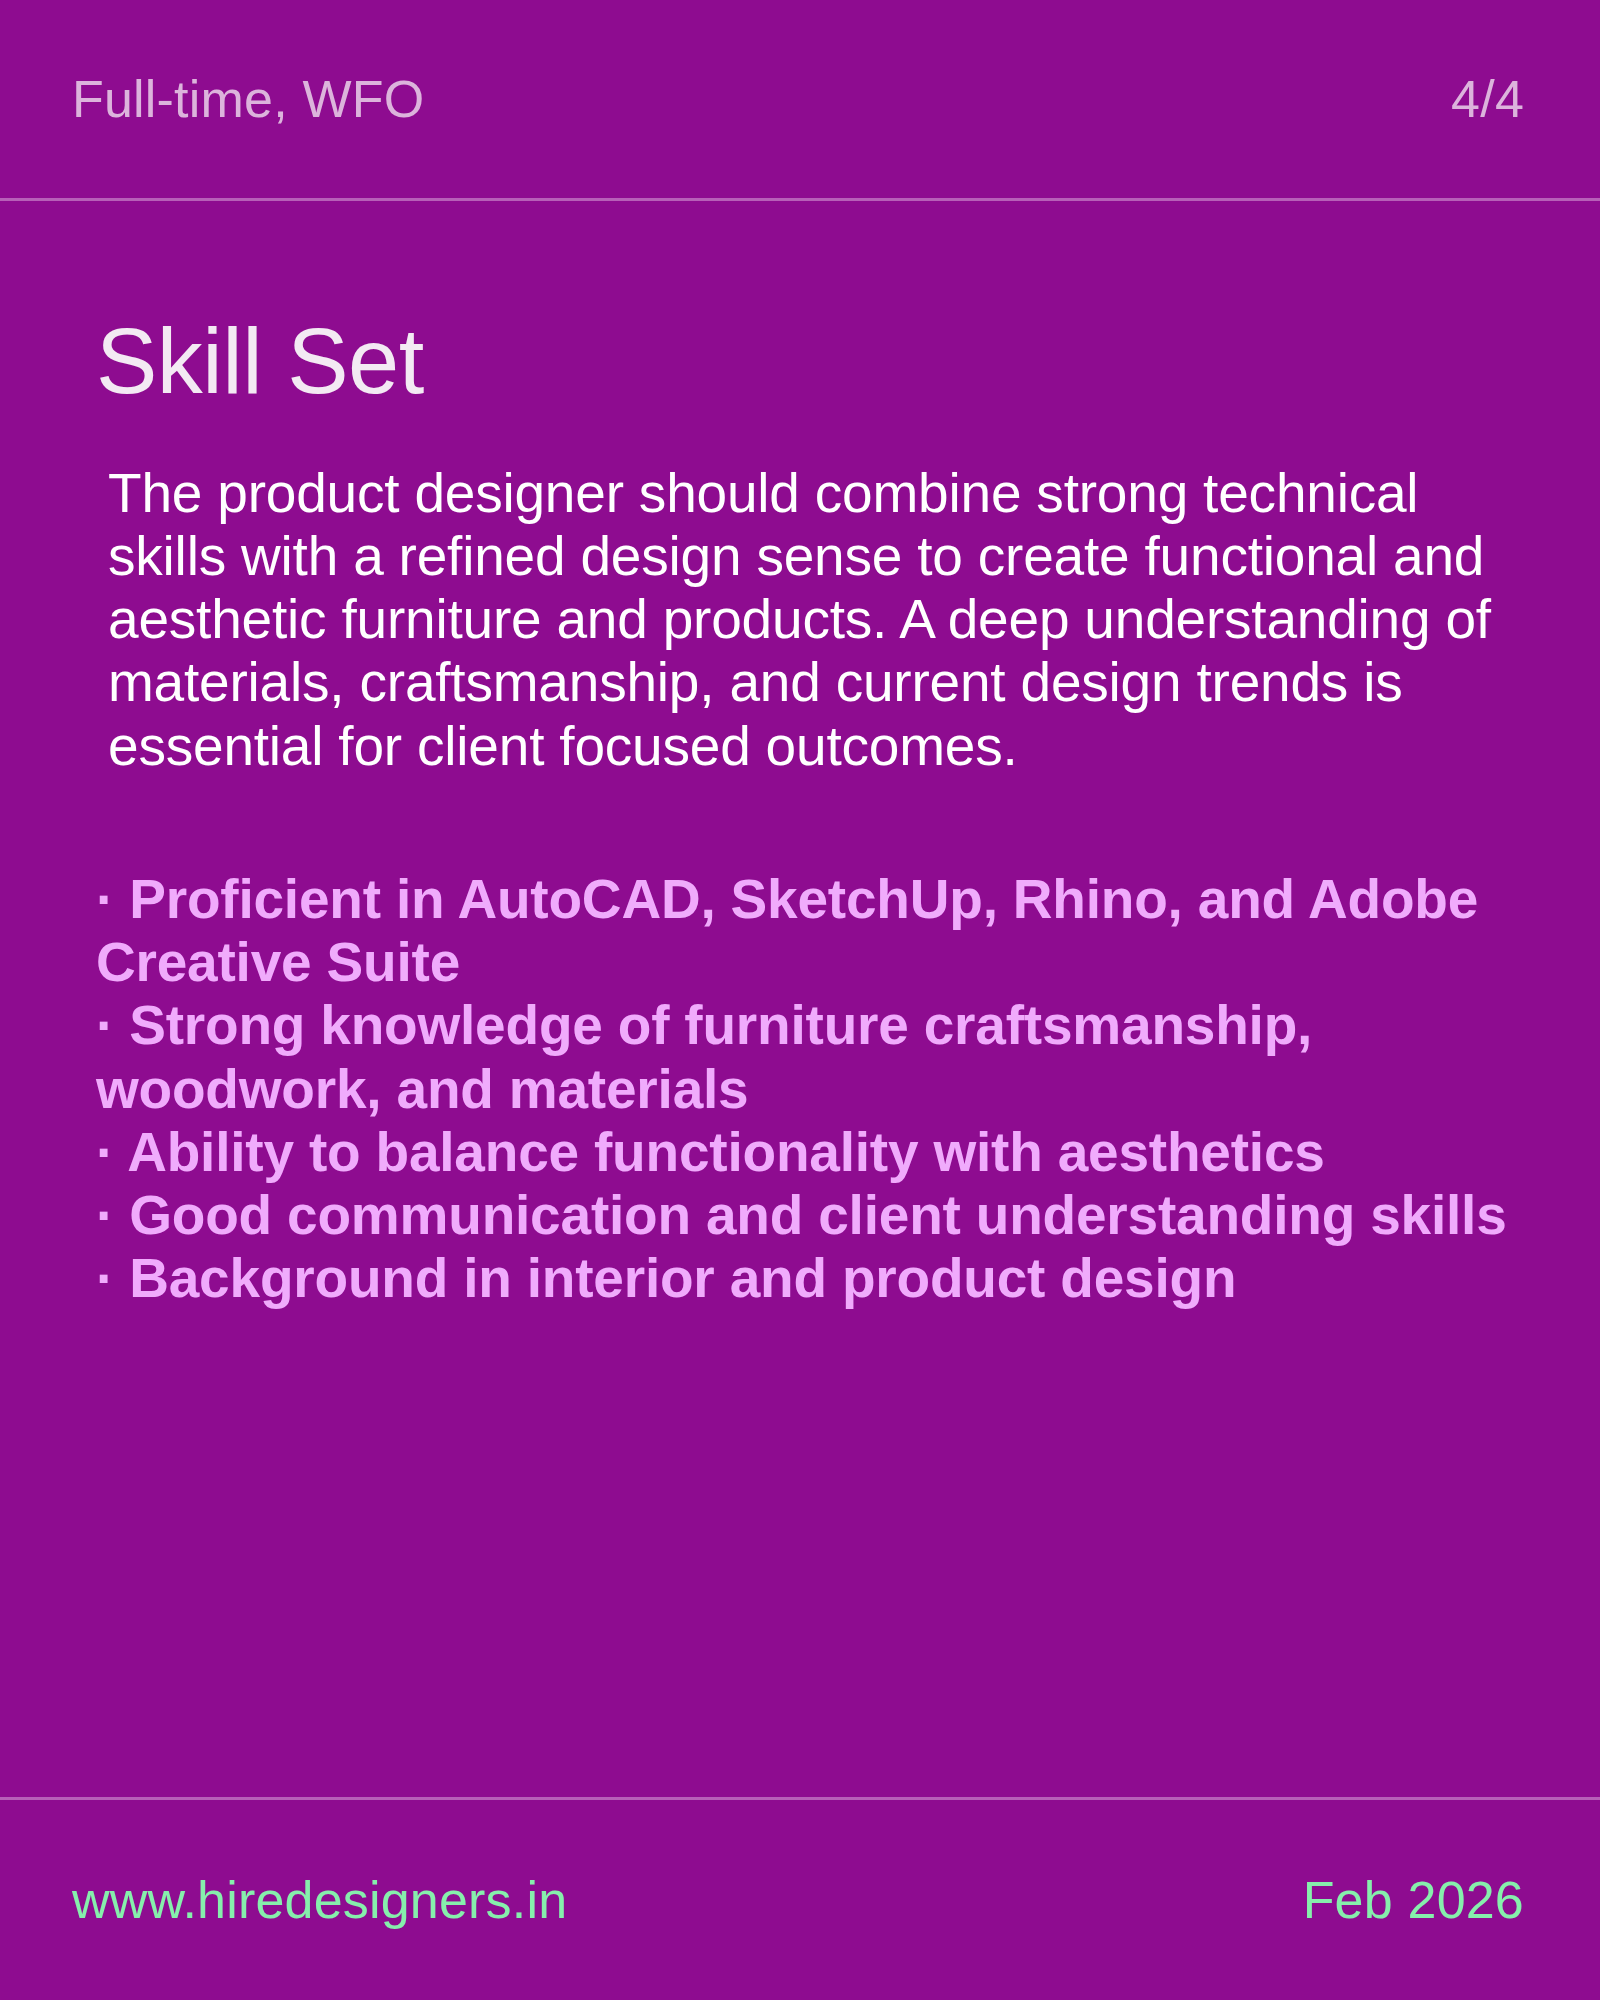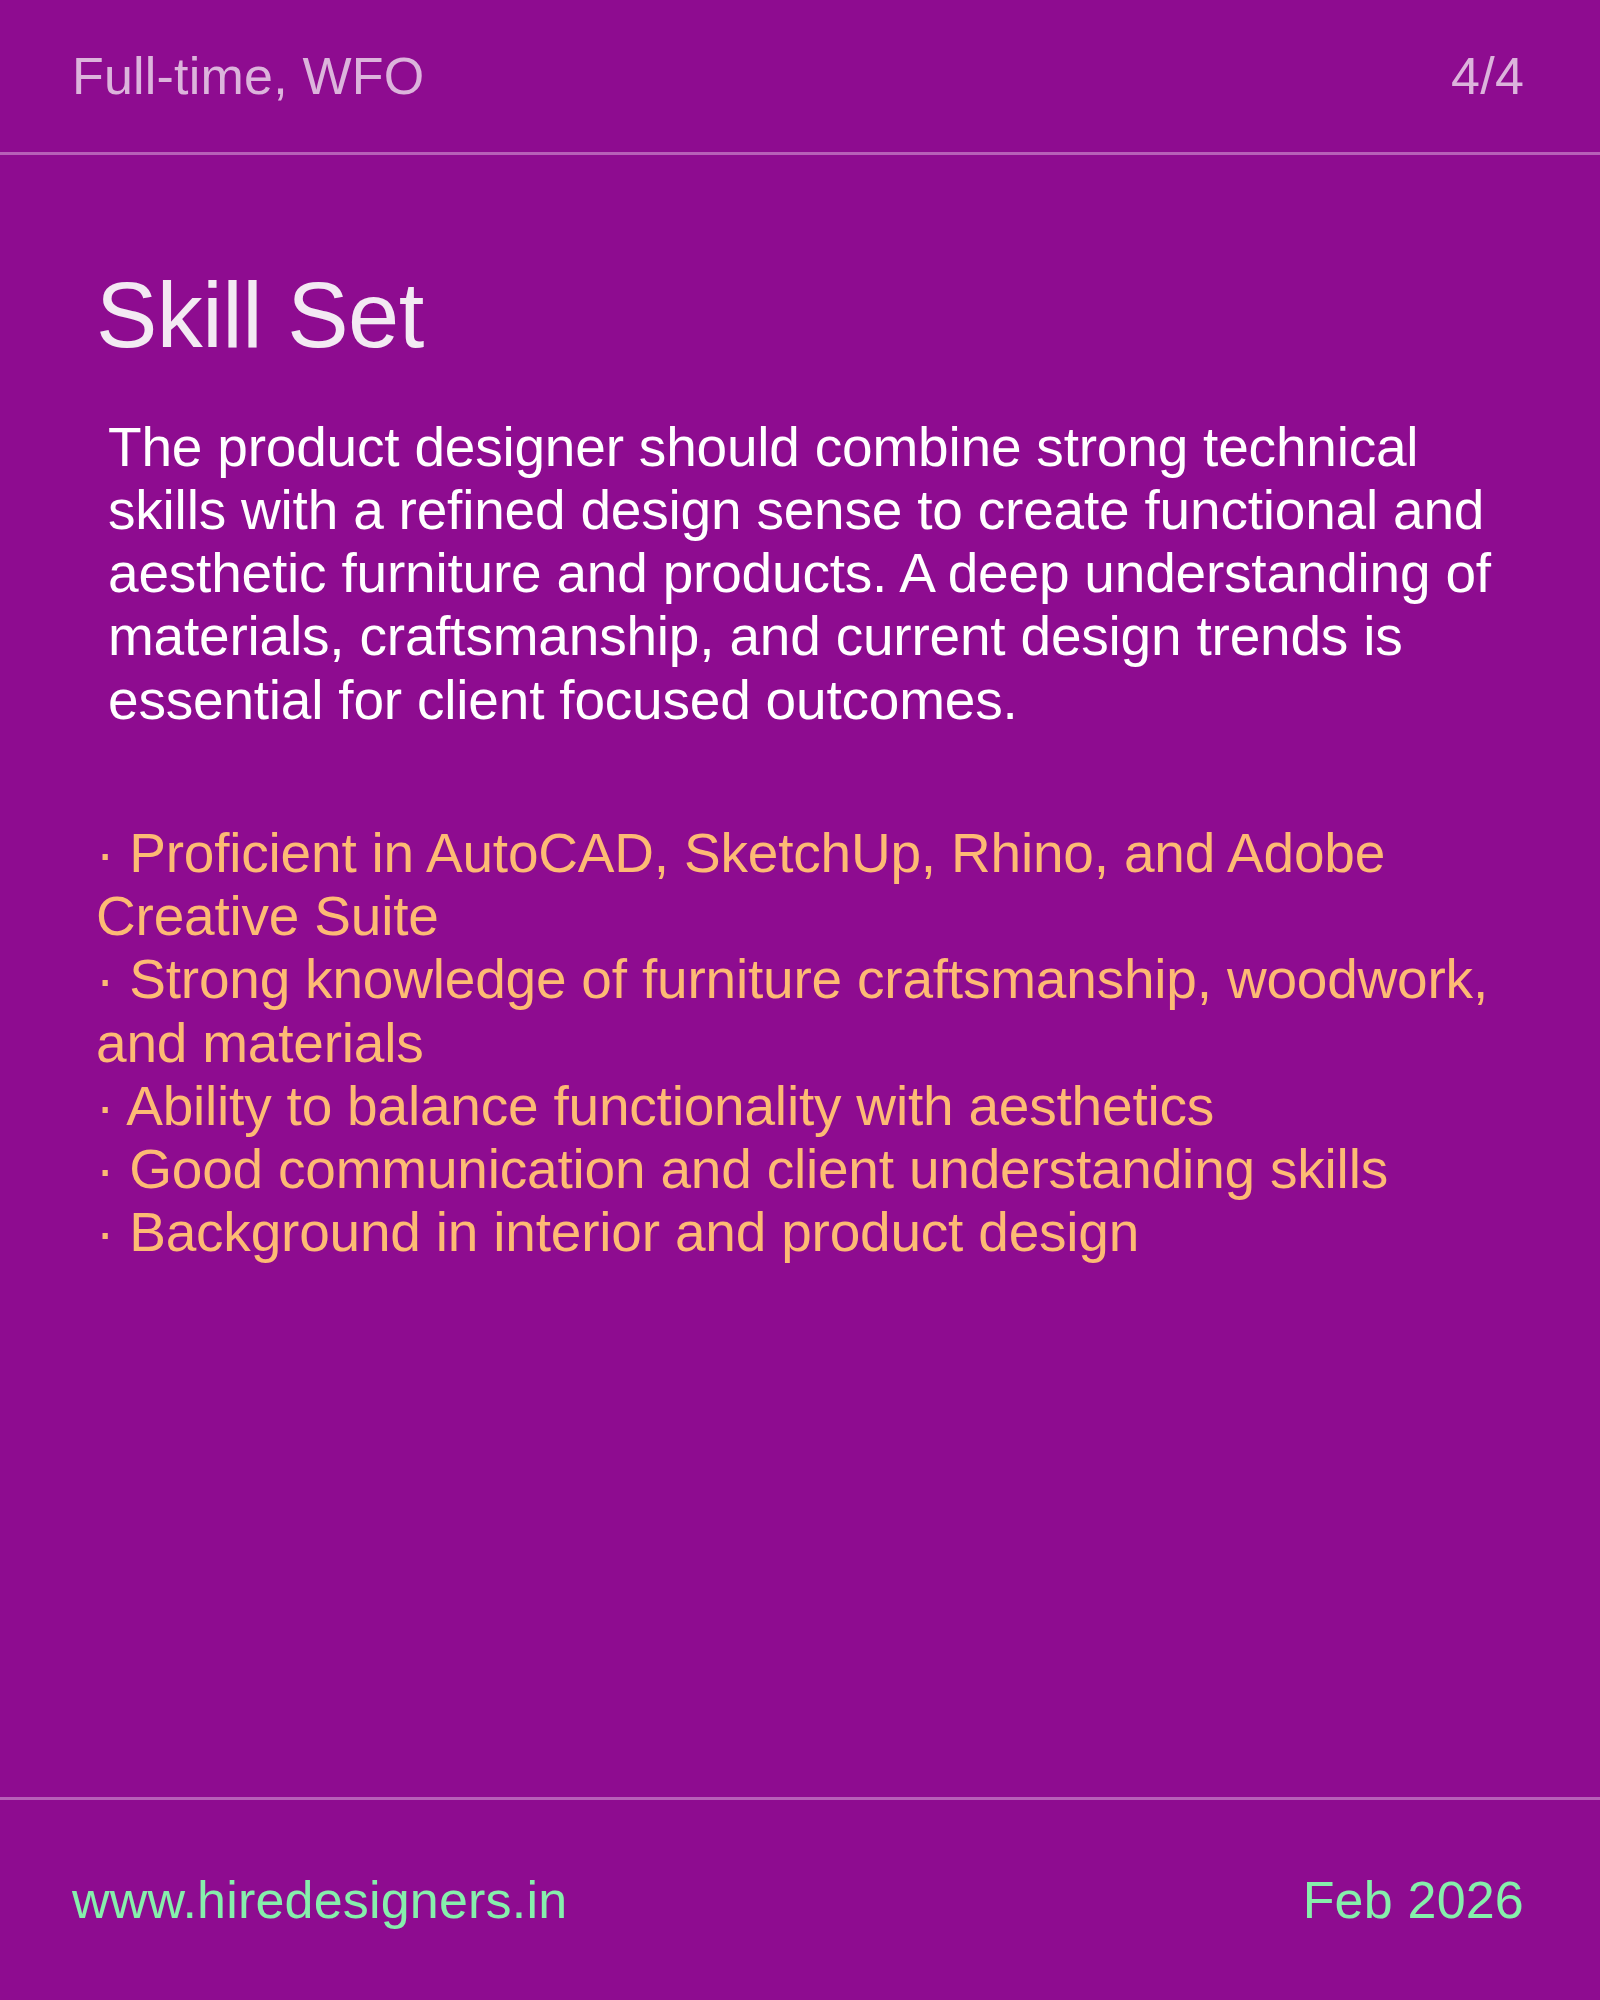--- a/index.html
+++ b/index.html
@@ -20,21 +20,21 @@
     height: 2000px;
     background: #8e0c90;
     box-sizing: border-box;
     display: flex;
     flex-direction: column;
   }
 
   
   .header {
     position: relative;
-    height: 152px;
+    height: 198px;
     flex: 0 0 auto;
     display: flex;
     align-items: center;
     justify-content: space-between;
     padding: 0 76px 0 72px;
     box-sizing: border-box;
   }
   .header-left,
   .header-right {
     color: #dcb4dc;
@@ -82,23 +82,23 @@
   .bullet-gap {
     height: 78px;
   }
 
   .bullet-list {
     list-style: none;
     margin: 0;
     padding: 0;
   }
   .bullet-list li {
-    color: #fdba74;
+    color: #f0abfc;
     font-size: 55px;
-    font-weight: 400;
+    font-weight: 700;
     line-height: 1.15;
     letter-spacing: -0.2px;
     margin: 0;
     max-width: 1460px;
   }
 
   
   .footer {
     flex: 0 0 auto;
     height: 200px;

